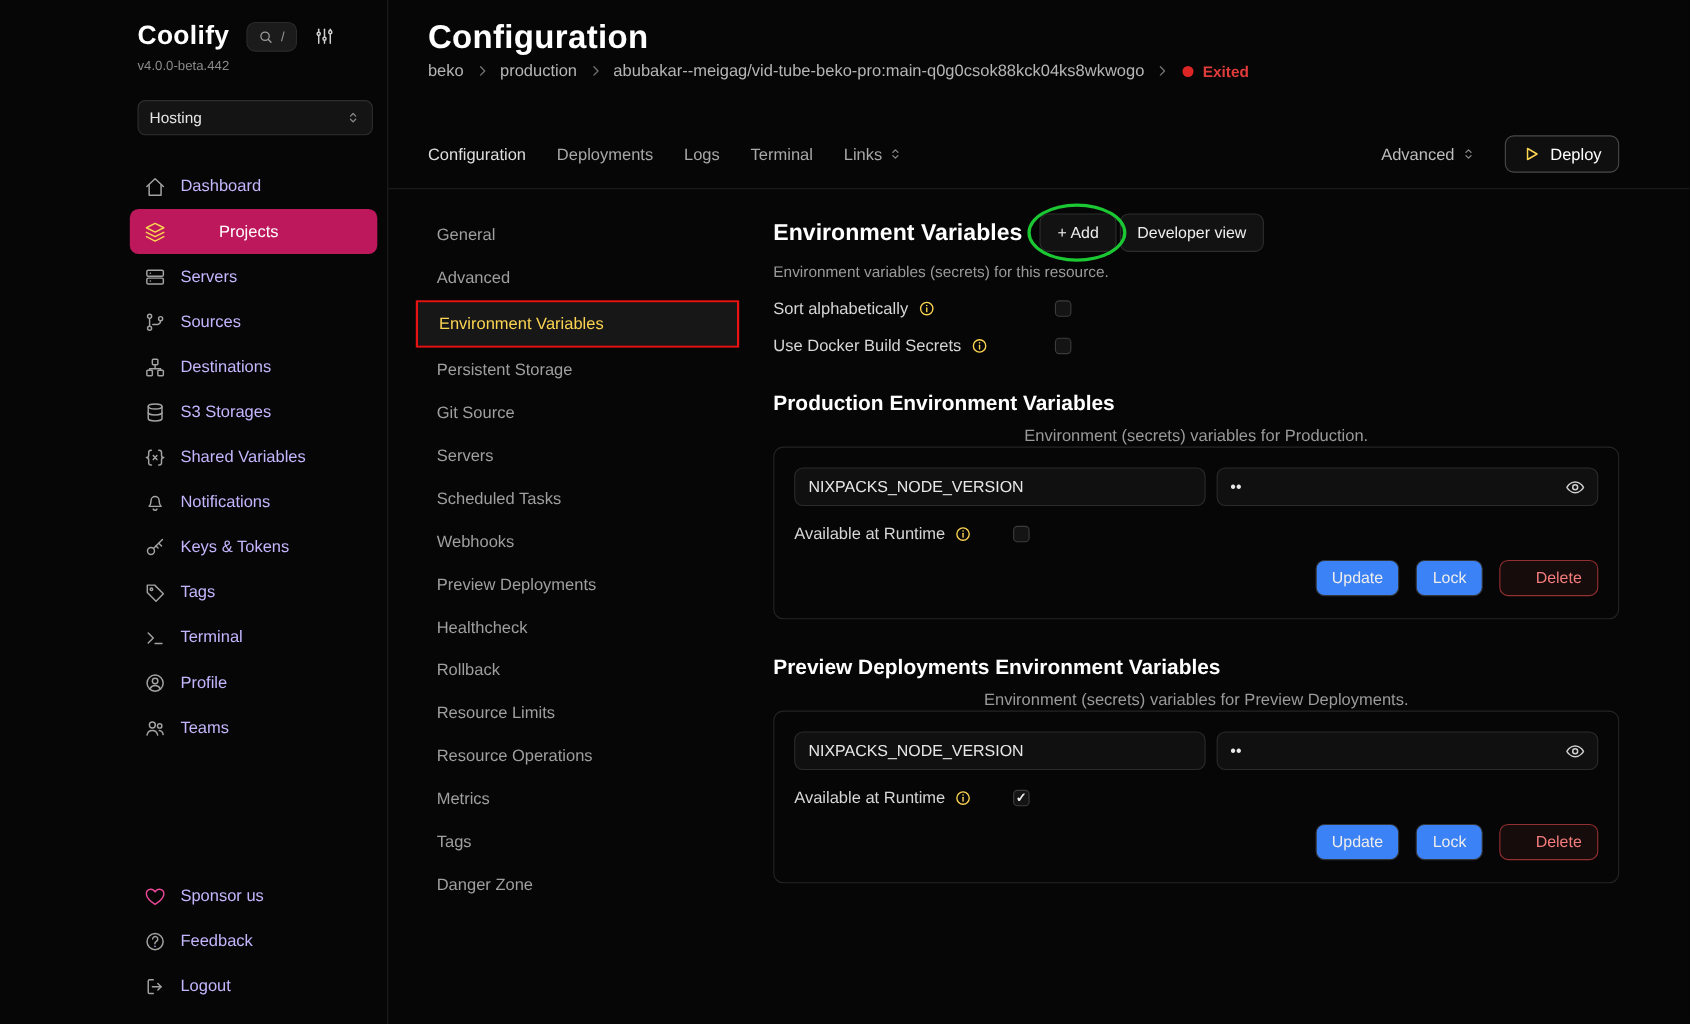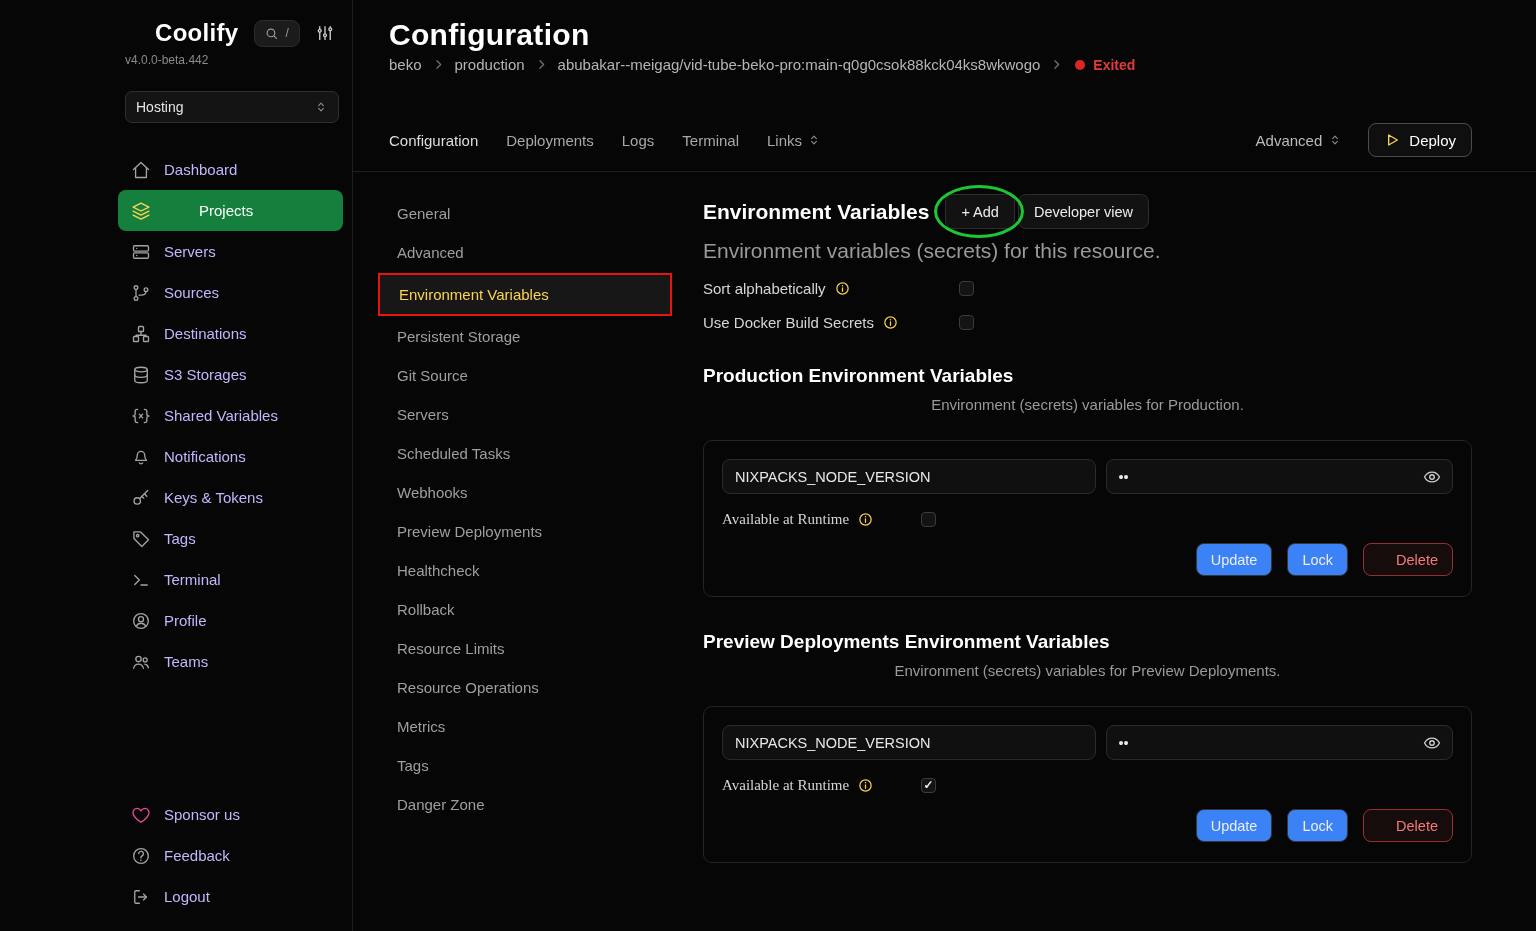--- a/index.html
+++ b/index.html
@@ -14,21 +14,21 @@
   svg { display:block; }
 
   
   .sidebar {
     width:353px; min-width:353px; height:100%;
     border-right:1px solid #1e1e1e;
     padding:16px 13px 14px 125px;
     display:flex; flex-direction:column;
   }
   .logo-row { display:flex; align-items:center; height:34px; }
-  .logo { font-size:24px; font-weight:700; color:#ffffff; letter-spacing:.3px;margin-left:30px; }
+  .logo { font-size:24px; font-weight:700; color:#ffffff; letter-spacing:.3px; }
   .search-pill {
     margin-left:16px; display:flex; align-items:center; gap:7px;
     background:#1b1b1b; border:1px solid #2b2b2b; border-radius:8px;
     height:27px; padding:0 10px;
   }
   .search-pill .slash { font-size:12px; color:#9a9a9a; }
   .icon-btn { margin-left:16px; display:flex; }
   .version { font-size:12px; color:#8a8a8a; margin-top:3px; }
   .team-select {
     margin-top:24px; height:32px;
@@ -37,21 +37,21 @@
     padding:0 10px; font-size:14px; color:#e6e6e6;
   }
   .nav { margin-top:26px; display:flex; flex-direction:column; }
   .nav-item {
     display:flex; align-items:center; gap:13px;
     height:41px; padding:0 13px; margin:0 -4px 0 -7px;
     border-radius:8px; font-size:15px; color:#c4b5fd; text-align:left;
   }
   .nav-item svg { width:20px; height:20px; stroke:#a3a3a3; fill:none; stroke-width:1.6;
     stroke-linecap:round; stroke-linejoin:round; flex:none; }
-  .nav-item.active { background:#15803d; color:#ffffff;gap:48px; }
+  .nav-item.active { background:#be185d; color:#ffffff;gap:48px; }
   .nav-item.active svg { stroke:#fcd452; }
   .nav-item.sponsor svg { stroke:#ec4899; }
   .sidebar-spacer { flex:1; }
 
   
   .main { flex:1; min-width:0; height:100%; display:flex; flex-direction:column; padding:10px 64px 0 36px; }
   .page-title { font-size:30px; font-weight:700; color:#ffffff; margin:8px 0 0; letter-spacing:.3px; }
   .breadcrumb { margin-top:4px; display:flex; align-items:center; gap:10px; font-size:15px; color:#b5b5b5; }
   .crumb { white-space:nowrap; }
   .crumb-sep { flex:none; }
@@ -91,48 +91,48 @@
   .btn {
     height:35px; padding:0 15px; display:inline-flex; align-items:center;
     background:#121212; border:1px solid #2d2d2d; border-radius:8px;
     font-size:14.5px; color:#ededed; white-space:nowrap;
   }
   .dev-btn { margin-left:3px; }
   .annotation-ellipse {
     position:absolute; left:-11px; top:-9px; width:90px; height:53px;
     border:3px solid #1bc733; border-radius:50%; pointer-events:none;
   }
-  .panel-sub { margin:10px 0 0; font-size:21px; color:#9a9a9a; }
+  .panel-sub { margin:10px 0 0; font-size:14px; color:#9a9a9a; }
 
   .toggle-row { margin-top:17px; display:flex; align-items:center; }
   .toggle-left { display:flex; align-items:center; gap:9px; width:256px; font-size:15px; color:#d6d6d6; }
 
   .checkbox { width:15px; height:15px; border:1px solid #3c3c3c; border-radius:4px; background:#141414; flex:none; position:relative; }
   .checkbox.checked::after {
     content:"\2713"; position:absolute; inset:-2px 0 0 0;
     display:flex; align-items:center; justify-content:center;
     font-size:12px; font-weight:700; color:#efefef;
   }
 
   .section-title { margin:34px 0 0; font-size:19px; font-weight:700; color:#ffffff; }
   .section-sub { margin:9px 0 0; font-size:15px; color:#9a9a9a;text-align:center; }
 
-  .var-card { margin-top:27px; border:1px solid #242424; border-radius:9px; padding:18px 18px 20px; }
+  .var-card { margin-top:1px; border:1px solid #242424; border-radius:9px; padding:18px 18px 20px; }
   .var-inputs { display:flex; gap:10px; }
   .var-input {
     flex:1; min-width:0; height:35px;
     background:#101010; border:1px solid #2b2b2b; border-radius:8px;
     padding:0 12px; color:#e8e8e8; font-size:14.5px; font-family:inherit; outline:none;
   }
   .value-wrap { flex:1; position:relative; display:flex; }
   .value-wrap .var-input { width:100%; padding-right:42px; }
   .eye-btn { position:absolute; right:12px; top:50%; transform:translateY(-50%); display:flex; }
 
   .runtime-row { margin-top:17px; display:flex; align-items:center; }
-  .runtime-left { display:flex; align-items:center; gap:9px; width:199px; font-size:15px; color:#d6d6d6;font-family:Liberation Serif, serif; }
+  .runtime-left { display:flex; align-items:center; gap:9px; width:199px; font-size:15px; color:#d6d6d6; }
 
   .card-actions { margin-top:15px; display:flex; justify-content:flex-end; gap:15px; }
   .action-btn {
     height:33px; padding:0 14px; display:inline-flex; align-items:center;
     background:#3b82f6; border:1px solid #343434; border-radius:8px;
     font-size:14.5px; color:#ededed;
   }
   .delete-btn { background:#170c0c; border-color:#953030; color:#f47c7c;padding-left:32px; }
 </style>
 </head>

